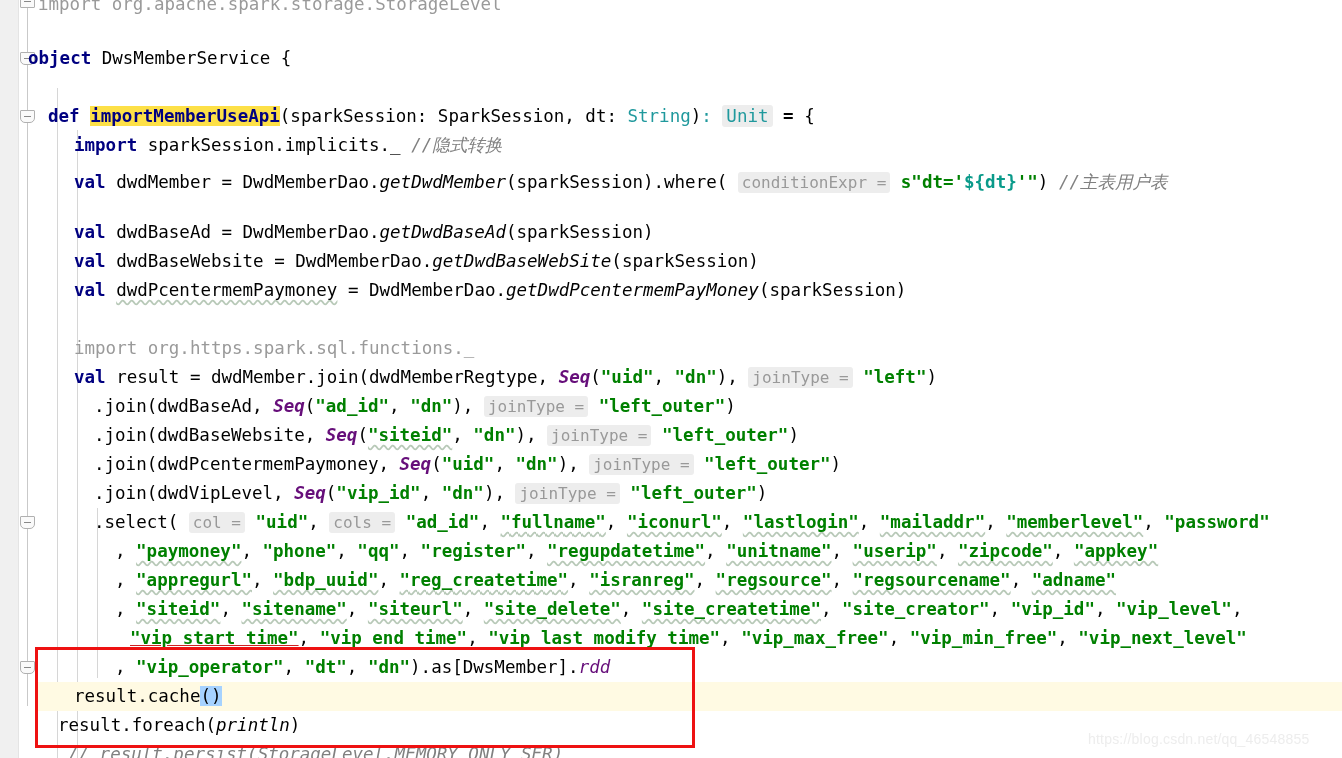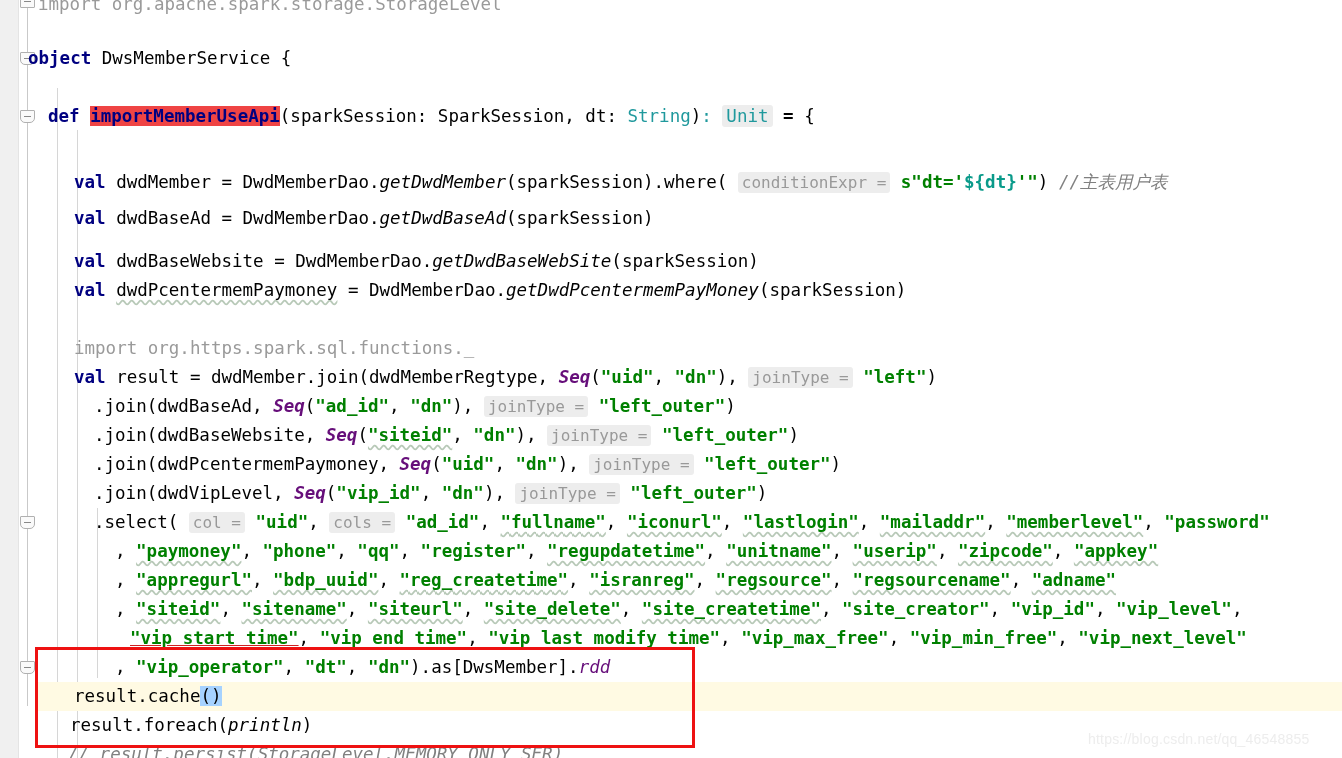--- a/index.html
+++ b/index.html
@@ -44,21 +44,21 @@
   .ital {color:#000000;font-style:italic;}
   .italp{color:#660e7a;font-style:italic;font-weight:bold;}
   .rddi {color:#660e7a;font-style:italic;}
 
   
   .hint{background:#ededed;color:#999999;font-weight:normal;font-style:normal;
         border-radius:3px;padding:1px 4px 1px 4px;font-size:16px;}
   .hint-unit{background:#ededed;color:#20999d;border-radius:3px;padding:1px 4px;}
 
   
-  .idhl{background:#ef4444;}
+  .idhl{background:#fde047;}
   
   .sel{background:#a6d2ff;}
 
   
   .sq{ text-decoration: underline wavy #b8c9b8; text-decoration-skip-ink:none;
        text-underline-offset:3px;}
 
   
   .redbox{position:absolute;border:3px solid #ee1111;box-sizing:border-box;pointer-events:none;}
 
@@ -96,27 +96,30 @@
     </div>
     
     <div class="line" style="top:44px;">
       <span class="ltext" style="left:28px;"><span class="kw">object</span><span class="plain"> DwsMemberService {</span></span>
     </div>
     
     <div class="line" style="top:102px;">
       <span class="ltext" style="left:48px;"><span class="kw">def</span><span class="plain"> </span><span class="kw idhl">importMemberUseApi</span><span class="plain">(sparkSession: </span><span class="plain">SparkSession, dt: </span><span class="type">String</span><span class="plain">)</span><span class="type">: </span><span class="hint-unit">Unit</span><span class="plain"> <b>=</b> {</span></span>
     </div>
     
+    <div class="line" style="top:131px;">
+      <span class="ltext" style="left:74px;"><span class="kw">import</span><span class="plain"> sparkSession.implicits._ </span><span class="cmt">//隐式转换</span></span>
+    </div>
     
     <div class="line" style="top:168px;">
       <span class="ltext" style="left:74px;"><span class="kw">val</span><span class="plain"> dwdMember = DwdMemberDao.</span><span class="ital">getDwdMember</span><span class="plain">(sparkSession).where( </span><span class="hint">conditionExpr =</span><span class="plain"> </span><span class="str">s"dt='</span><span style="color:#0a9a8a;font-weight:bold;">${dt}</span><span class="str">'"</span><span class="plain">) </span><span class="cmt">//主表用户表</span></span>
     </div>
     
     
-    <div class="line" style="top:204px;">
+    <div class="line" style="top:218px;">
       <span class="ltext" style="left:74px;"><span class="kw">val</span><span class="plain"> dwdBaseAd = DwdMemberDao.</span><span class="ital">getDwdBaseAd</span><span class="plain">(sparkSession)</span></span>
     </div>
     
     <div class="line" style="top:247px;">
       <span class="ltext" style="left:74px;"><span class="kw">val</span><span class="plain"> dwdBaseWebsite = DwdMemberDao.</span><span class="ital">getDwdBaseWebSite</span><span class="plain">(sparkSession)</span></span>
     </div>
     
     <div class="line" style="top:276px;">
       <span class="ltext" style="left:74px;"><span class="kw">val</span><span class="plain"> </span><span class="sq plain">dwdPcentermemPaymoney</span><span class="plain"> = DwdMemberDao.</span><span class="ital">getDwdPcentermemPayMoney</span><span class="plain">(sparkSession)</span></span>
     </div>
@@ -168,21 +171,21 @@
     
     <div class="line" style="top:653px;">
       <span class="ltext" style="left:115px;"><span class="plain">, </span><span class="str">"vip_operator"</span><span class="plain">, </span><span class="str">"dt"</span><span class="plain">, </span><span class="str">"dn"</span><span class="plain">).as[DwsMember].</span><span class="rddi">rdd</span></span>
     </div>
     
     <div class="line" style="top:682px;text-align:center;">
       <span class="ltext" style="left:74px;"><span class="plain">result.cache</span><span class="sel">()</span></span>
     </div>
     
     <div class="line" style="top:711px;">
-      <span class="ltext" style="left:70px;"><span class="plain">result.foreach(</span><span class="ital">println</span><span class="plain">)</span></span>
+      <span class="ltext" style="left:58px;"><span class="plain">result.foreach(</span><span class="ital">println</span><span class="plain">)</span></span>
     </div>
     
     <div class="line" style="top:740px;">
       <span class="ltext" style="left:68px;"><span class="cmt">// result.persist(StorageLevel.MEMORY_ONLY_SER)</span></span>
     </div>
   </div>
 
   <div class="redbox" style="left:35px;top:647px;width:660px;height:101px;"></div>
 
   <div class="wm" style="left:1088px;top:731px;">https://blog.csdn.net/qq_46548855</div>

